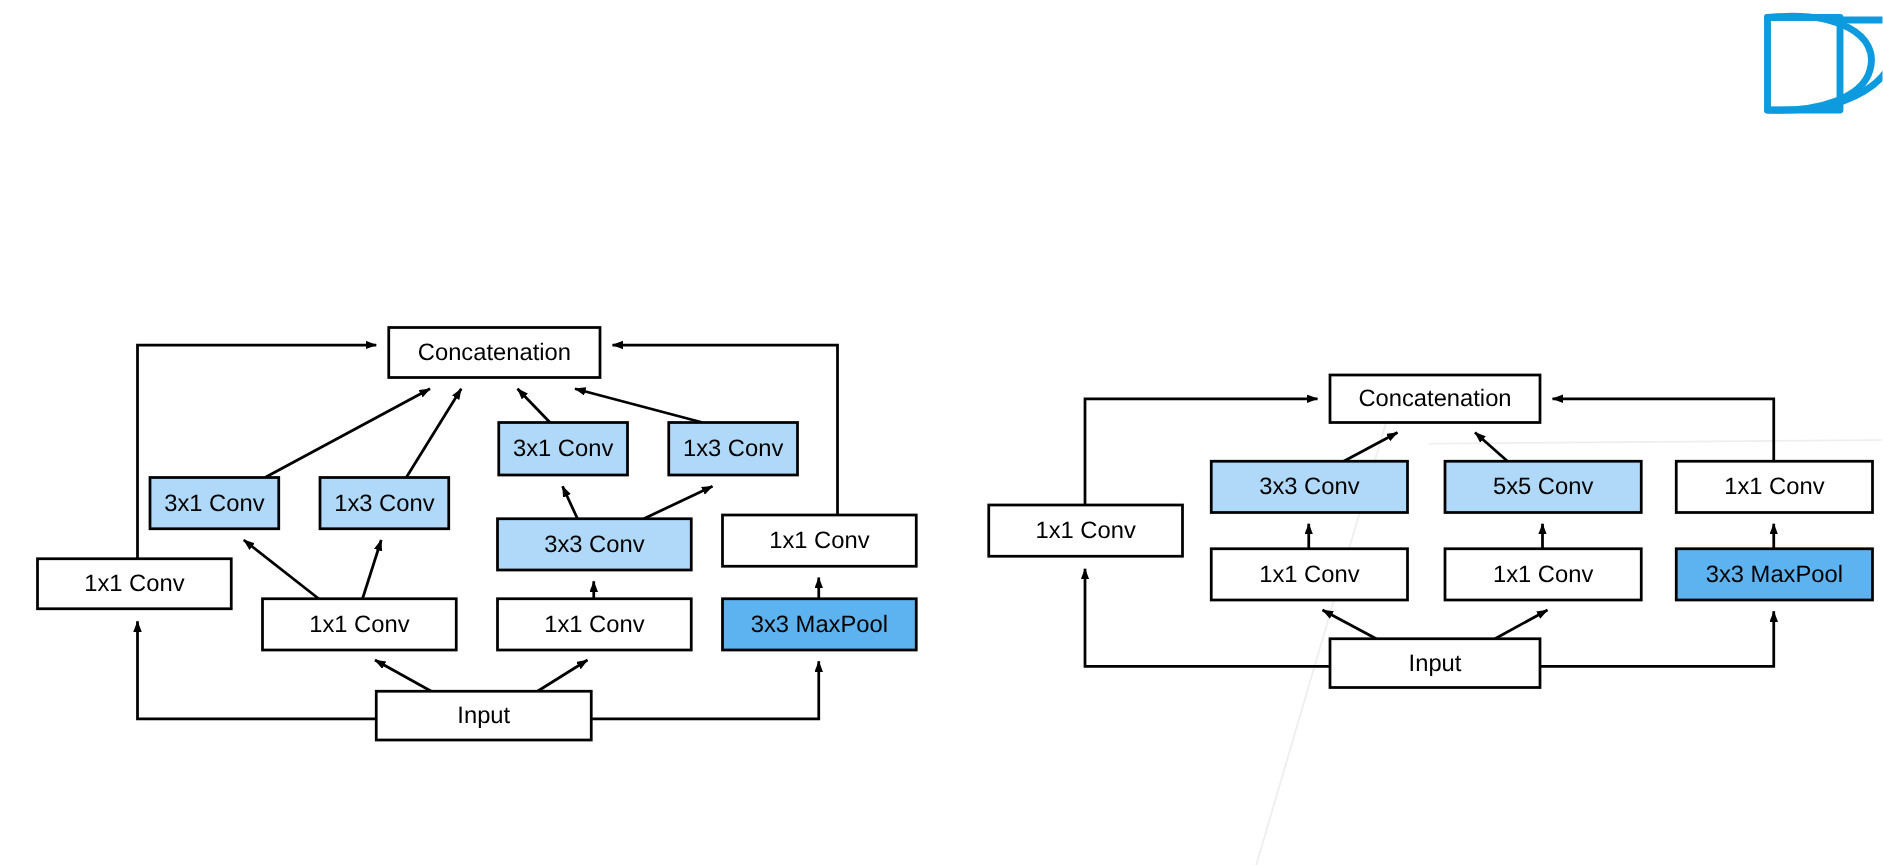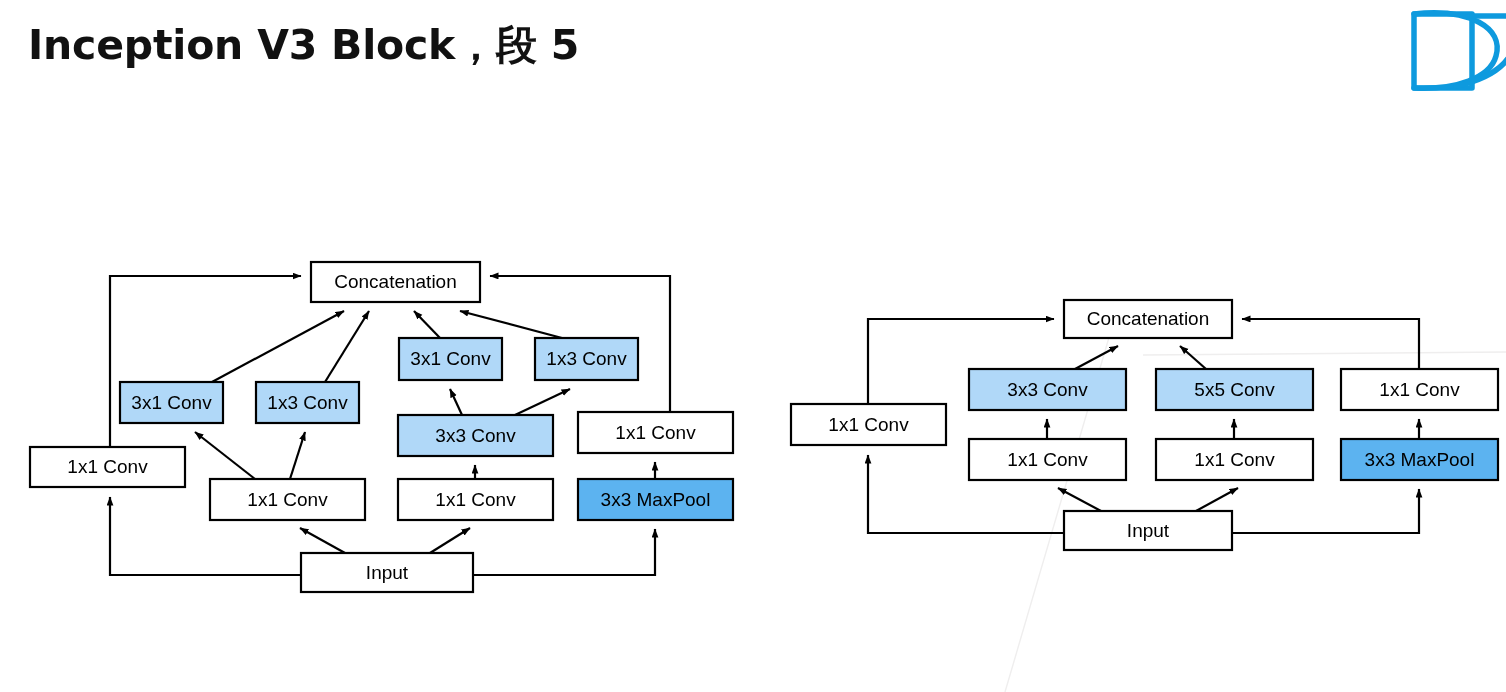--- a/index.html
+++ b/index.html
@@ -71,21 +71,20 @@
     stroke: #efeeee;
     stroke-width: 1.4;
     fill: none;
   }
 </style>
 </head>
 <body>
 
 <div id="slide">
 
-  <div id="slide-title">Inception V3 Block，段 5</div>
 
   <svg id="brand-logo" viewBox="0 0 116 96">
     <g fill="none" stroke="#0e9ade" stroke-width="5.5" stroke-linecap="round" stroke-linejoin="round">
       <path d="M14 8 H72 V82 H14 Z"></path>
       <path d="M14 8 C70 2, 104 22, 96 50 C90 72, 56 84, 14 82"></path>
       <path d="M72 10 H112"></path>
       <path d="M56 80 C84 74, 104 62, 112 46"></path>
     </g>
   </svg>
 

